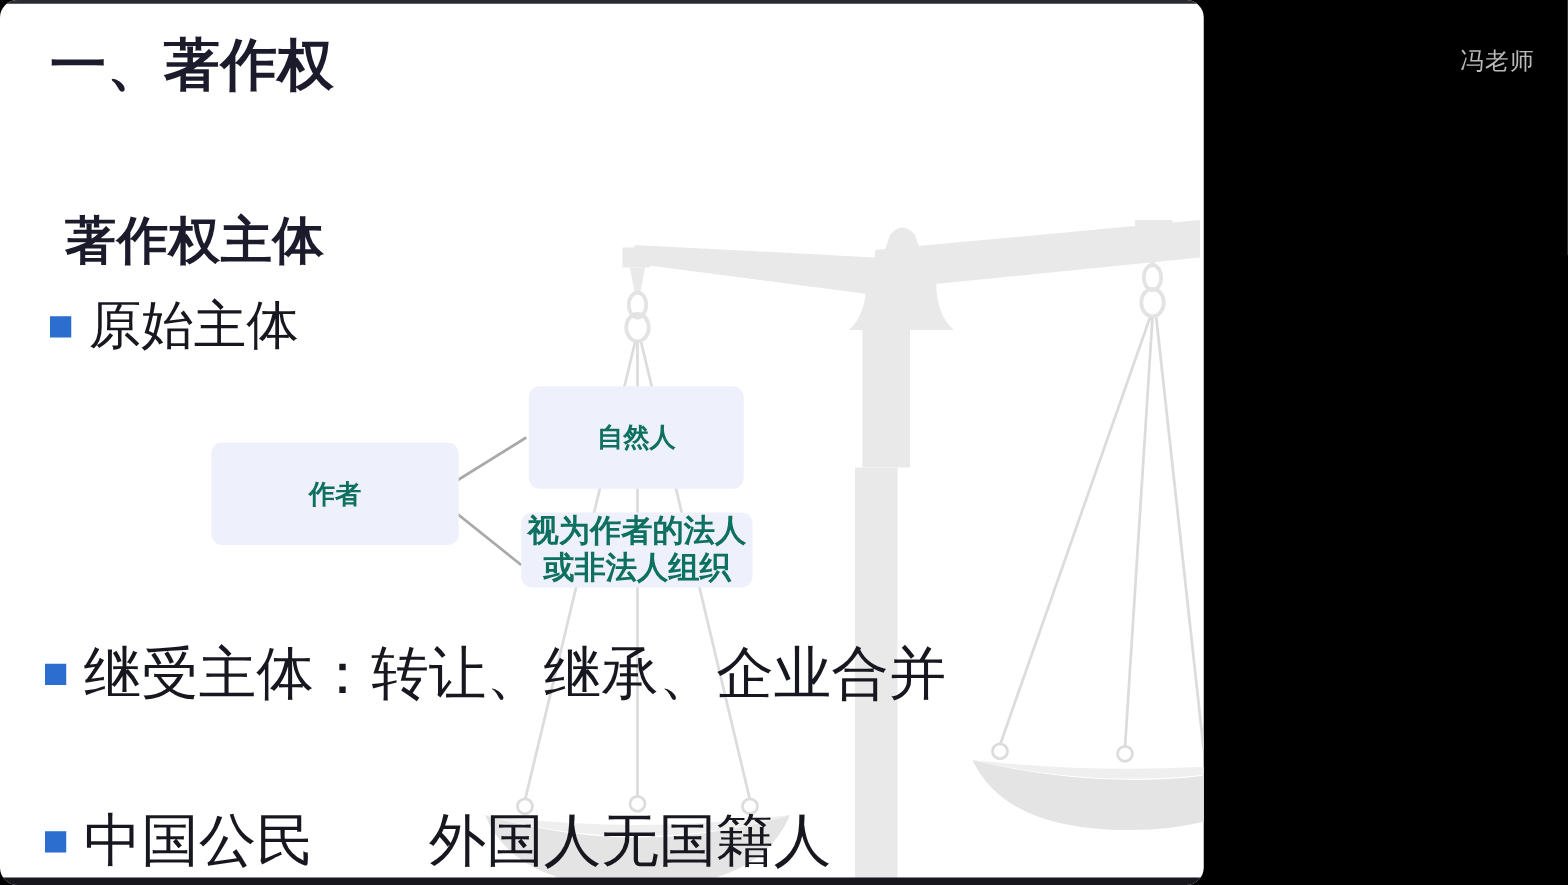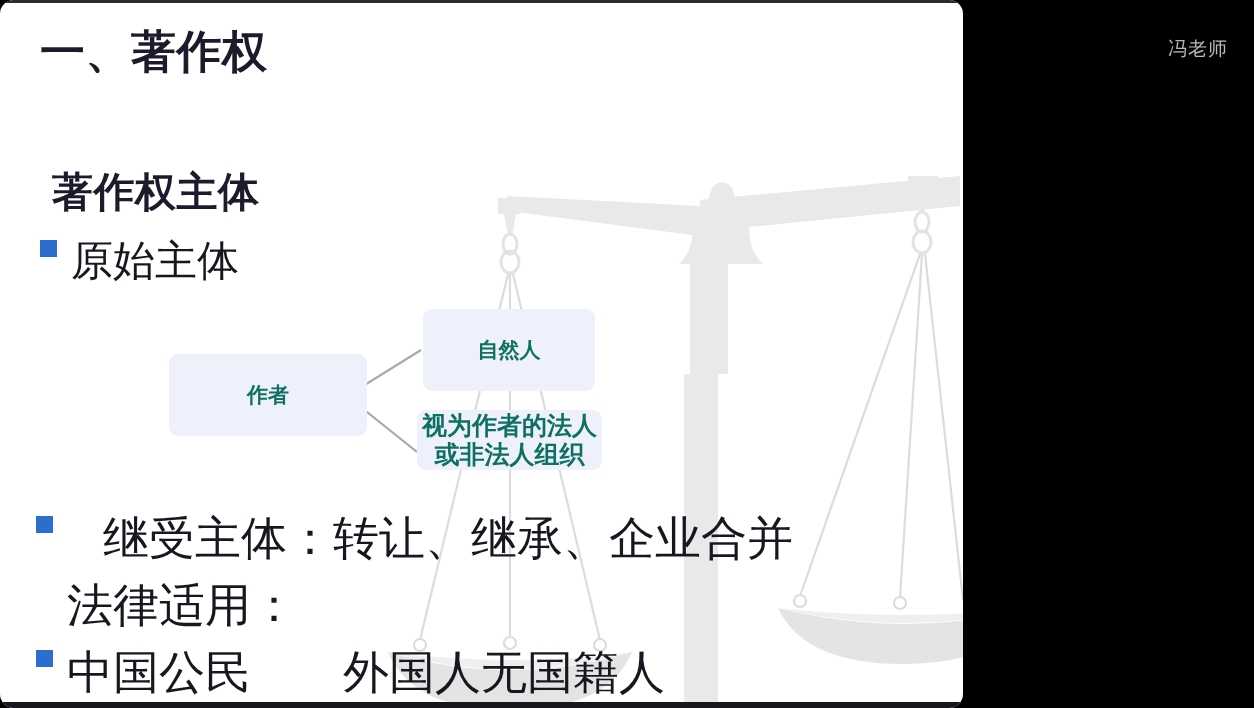--- a/index.html
+++ b/index.html
@@ -75,40 +75,41 @@
     white-space: nowrap;
     line-height: 1;
   }
   #head-1 { left: 40px; top: 30px;  font-size: 45px; }
   #head-2 { left: 52px; top: 100px; font-size: 45px; }
   #head-3 { left: 36px; top: 172px; font-size: 41px; margin-left: 16px; }
 
   .bullet-row {
     position: absolute;
     display: flex;
+    align-items: center;
     white-space: nowrap;
   }
   .bullet-sq {
     width: 17px;
     height: 17px;
     background: #2b6ed0;
     flex: 0 0 auto;
     margin-right: 14px;
   }
   .bullet-text {
     color: #17171f;
     font-weight: 400;
     line-height: 1;
   }
 
   #row-original { left: 40px; top: 240px; }
   #row-original .bullet-text { font-size: 42px; }
 
   #row-succession { left: 36px; top: 516px; }
-  #row-succession .bullet-text { font-size: 46px; margin-left: 36px; }
+  #row-succession .bullet-text { font-size: 46px; }
 
   #row-citizen { left: 36px; top: 650px; }
   #row-citizen .bullet-text { font-size: 46px; }
 
   #sub-law {
     position: absolute;
     left: 67px;
     top: 583px;
     font-size: 46px;
     color: #17171f;
@@ -245,21 +246,20 @@
         <div class="dbox" id="dbox-natural">自然人</div>
 
         <div class="dbox" id="dbox-legal">视为作者的法人或非法人组织</div>
       </div>
 
       <div class="bullet-row" id="row-succession">
         <span class="bullet-sq"></span>
         <span class="bullet-text">继受主体：转让、继承、企业合并</span>
       </div>
 
-      <div id="sub-law">法律适用：</div>
 
       <div class="bullet-row" id="row-citizen">
         <span class="bullet-sq"></span>
         <span class="bullet-text">中国公民　　外国人无国籍人</span>
       </div>
 
     </div>
 
     <div id="slide-top-edge"></div>
     <div id="slide-bottom-edge"></div>

